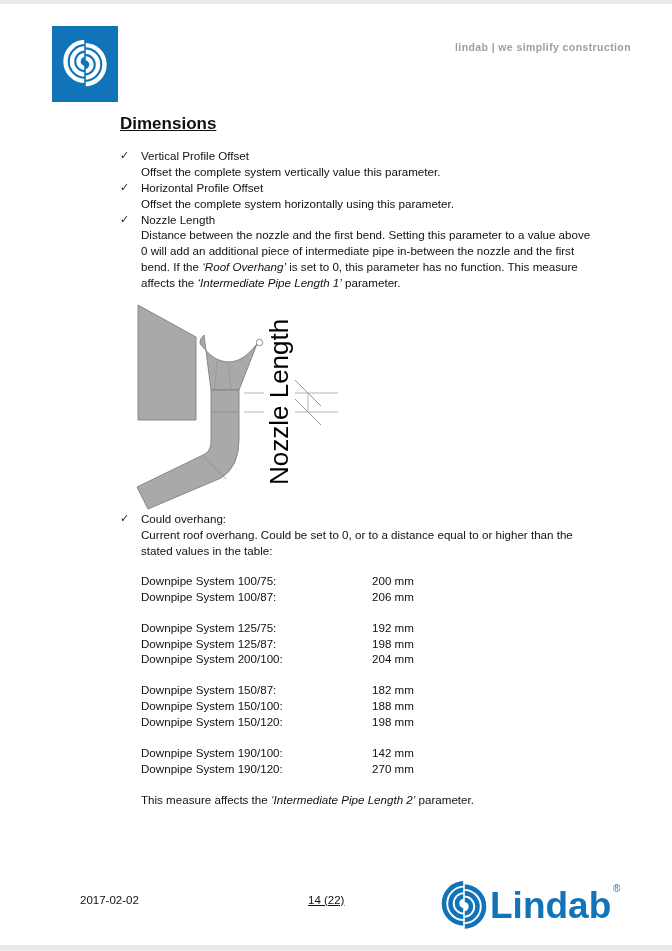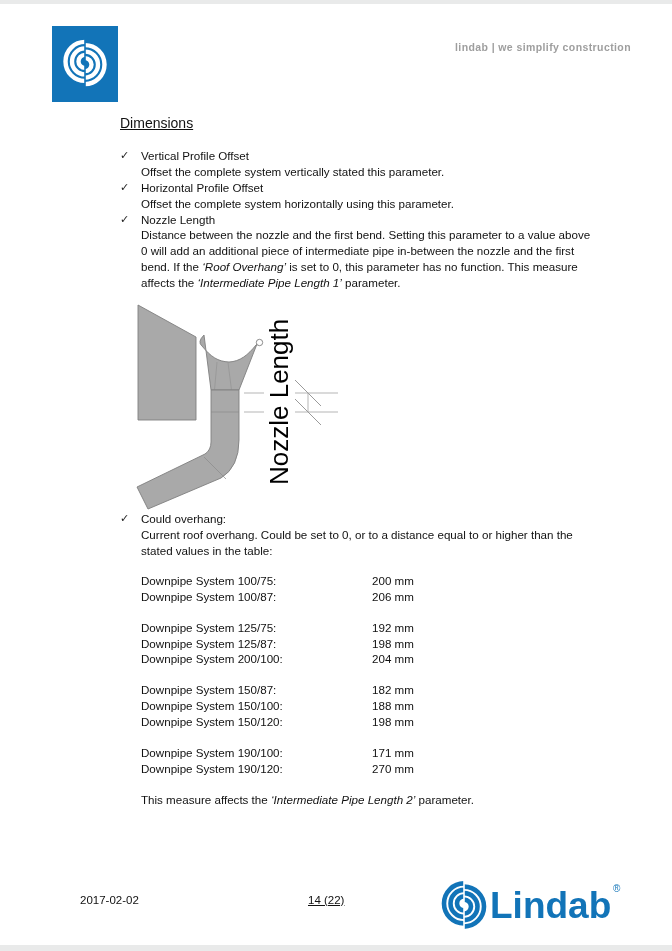--- a/index.html
+++ b/index.html
@@ -18,21 +18,21 @@
   .tagline{
     position:absolute;top:37px;right:41px;
     font-size:10.5px;font-weight:bold;color:#9e9e9e;letter-spacing:.4px;
   }
   
   .content{
     position:absolute;left:120px;top:112px;width:476px;
     font-size:11.6px;line-height:15.9px;
   }
   .heading{
-    font-size:14px;font-weight:normal;text-decoration:underline;
+    font-size:17px;font-weight:bold;text-decoration:underline;
     margin:0 0 16px 0;
   }
   .bullet{display:flex;}
   .bullet .check{width:21px;flex:none;font-size:11px;color:#222;}
   .bullet .bbody{flex:1;}
   .it{font-style:italic;}
   
   .diagram{position:relative;height:220px;}
   .diagram svg{position:absolute;left:8px;top:4px;}
   
@@ -79,21 +79,21 @@
   <div class="tagline">lindab  |  we simplify construction</div>
 
   <div class="content">
 
     <div class="heading">Dimensions</div>
 
     <div class="bullet">
       <span class="check">✓</span>
       <div class="bbody">
         <div>Vertical Profile Offset</div>
-        <div>Offset the complete system vertically stated this parameter.</div>
+        <div>Offset the complete system vertically value this parameter.</div>
       </div>
     </div>
 
     <div class="bullet">
       <span class="check">✓</span>
       <div class="bbody">
         <div>Horizontal Profile Offset</div>
         <div>Offset the complete system horizontally using this parameter.</div>
       </div>
     </div>
@@ -145,21 +145,21 @@
         <div class="trow"><span class="tlabel">Downpipe System 125/75:</span><span class="tvalue">192 mm</span></div>
         <div class="trow"><span class="tlabel">Downpipe System 125/87:</span><span class="tvalue">198 mm</span></div>
         <div class="trow"><span class="tlabel">Downpipe System 200/100:</span><span class="tvalue">204 mm</span></div>
       </div>
       <div class="tgroup">
         <div class="trow"><span class="tlabel">Downpipe System 150/87:</span><span class="tvalue">182 mm</span></div>
         <div class="trow"><span class="tlabel">Downpipe System 150/100:</span><span class="tvalue">188 mm</span></div>
         <div class="trow"><span class="tlabel">Downpipe System 150/120:</span><span class="tvalue">198 mm</span></div>
       </div>
       <div class="tgroup">
-        <div class="trow"><span class="tlabel">Downpipe System 190/100:</span><span class="tvalue">171 mm</span></div>
+        <div class="trow"><span class="tlabel">Downpipe System 190/100:</span><span class="tvalue">142 mm</span></div>
         <div class="trow"><span class="tlabel">Downpipe System 190/120:</span><span class="tvalue">270 mm</span></div>
       </div>
     </div>
 
     <div class="closing"><span>This measure affects the </span><span class="it">‘Intermediate Pipe Length 2’</span><span> parameter.</span></div>
 
   </div>
 
   <div class="footer-date">2017-02-02</div>
   <div class="footer-page">14 (22)</div>

